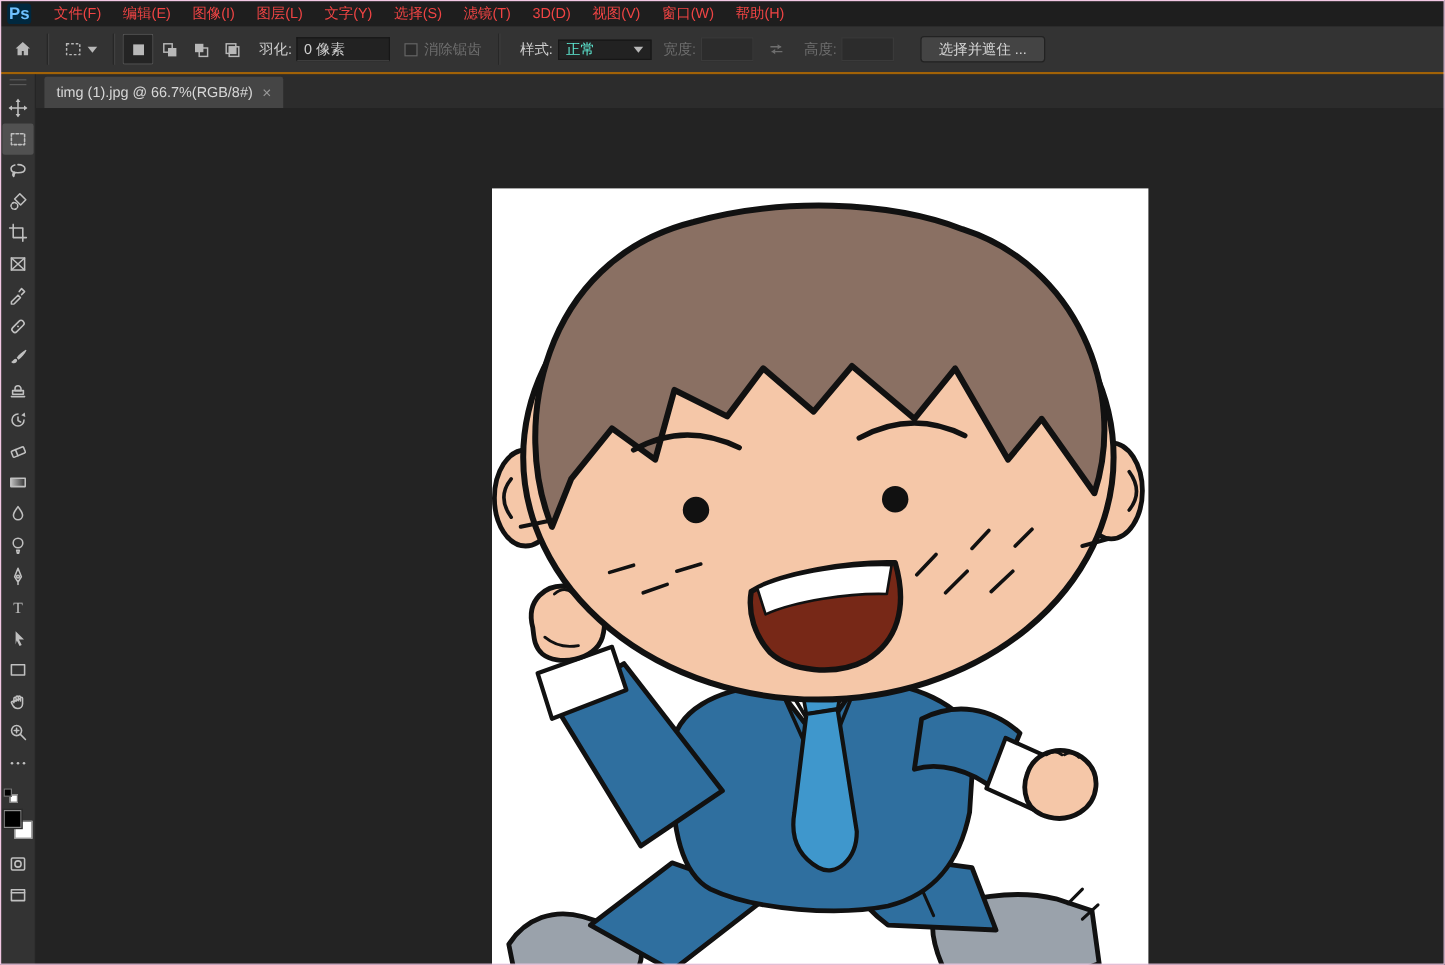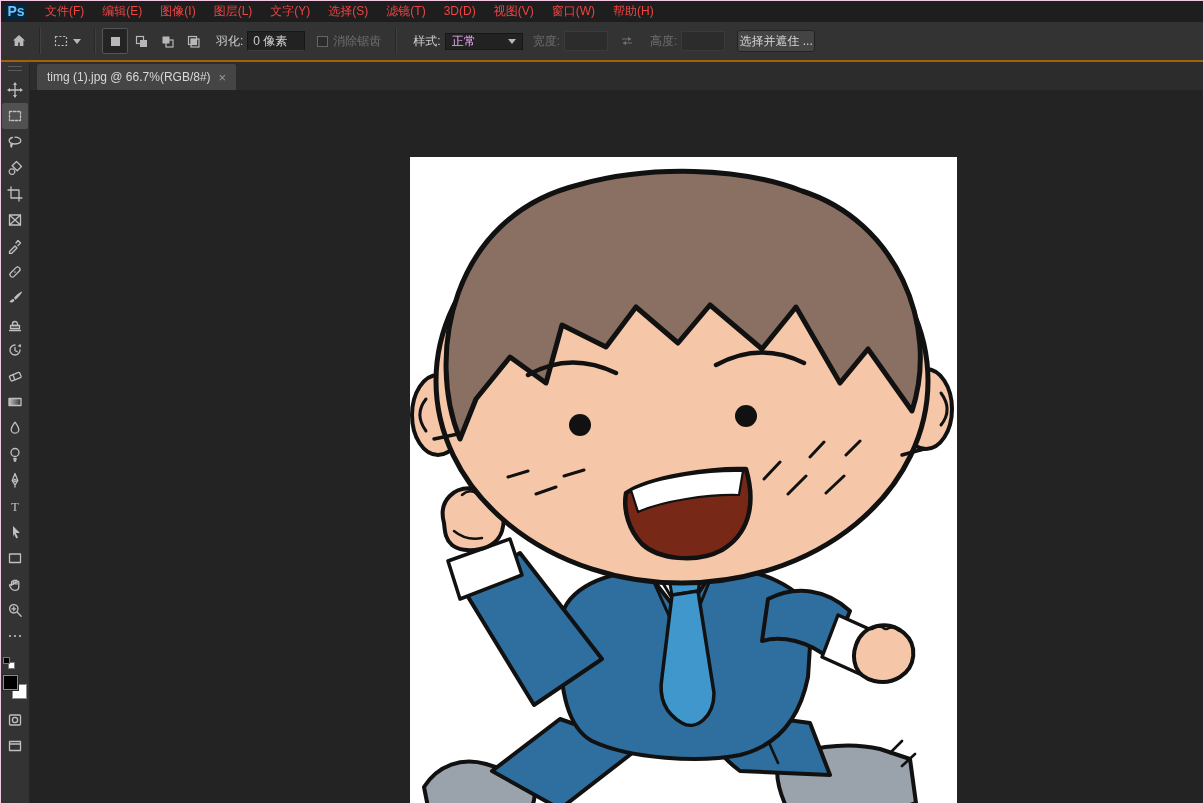--- a/index.html
+++ b/index.html
@@ -21,24 +21,24 @@
   .sep { width:1px; height:26px; background:#272727; box-shadow:1px 0 0 #404040; margin:0 7px; }
   .preset { display:flex; align-items:center; gap:4px; padding:0 6px; height:26px; }
   .chev { width:0; height:0; border-left:4px solid transparent; border-right:4px solid transparent;
     border-top:5px solid #b8b8b8; }
   .olabel { margin:0 4px 0 10px; }
   .olabel.dis, .dis { color:#6e6e6e; }
   .field { height:20px; background:#222222; border:1px solid #171717; border-bottom-color:#3d3d3d;
     color:#d0d0d0; font-size:12px; display:flex; align-items:center; padding:0 5px; }
   .field.dis { background:#2c2c2c; border-color:#3a3a3a; }
   .select { height:17px; min-width:78px; background:#222222; border:1px solid #171717;
-    display:flex; align-items:center; justify-content:space-between; padding:0 6px; color:#f0abfc; }
+    display:flex; align-items:center; justify-content:space-between; padding:0 6px; color:#5eead4; }
   .checkbox { width:11px; height:11px; border:1px solid #666; background:#2b2b2b; margin:0 5px 0 12px; }
   .pushbtn { height:22px; background:#444444; border:1px solid #222; border-radius:3px; color:#d6d6d6;
-    font-size:12px; padding:0 1px; margin-left:12px; display:flex; align-items:center; }
+    font-size:12px; padding:0 14px; margin-left:22px; display:flex; align-items:center; }
   svg.oicon { stroke:#b8b8b8; fill:none; stroke-width:1.2; }
   svg.oicon .tf { fill:#b8b8b8; stroke:none; }
   svg.oicon.dim { stroke:#6e6e6e; } svg.oicon.dim .tf { fill:#6e6e6e; }
 
   
   .main { display:flex; height:742px; }
   .toolbar { width:30px; background:#333333; border-right:1px solid #252525;
     display:flex; flex-direction:column; align-items:center; padding-top:4px; }
   .grip { width:14px; height:5px; border-top:1px solid #595959; border-bottom:1px solid #595959; margin-bottom:6px; }
   .tool { width:26px; height:26px; display:flex; align-items:center; justify-content:center; border-radius:2px; }
@@ -116,21 +116,21 @@
   </div>
   <div class="obtn">
     <svg class="oicon" width="15" height="15" viewBox="0 0 15 15">
         <rect x="2.5" y="2.5" width="8" height="8"></rect>
         <rect x="5" y="5" width="8" height="8"></rect>
         <rect class="tf" x="5" y="5" width="5.5" height="5.5"></rect>
       </svg>
   </div>
 
   <span class="olabel">羽化:</span>
-  <div class="field" style="width:58px">0 像素</div>
+  <div class="field" style="width:78px">0 像素</div>
 
   <span class="checkbox"></span>
   <span class="dis">消除锯齿</span>
 
   <div class="sep" style="margin-left:14px"></div>
 
   <span class="olabel">样式:</span>
   <div class="select">
     <span>正常</span>
     <span class="chev"></span>

